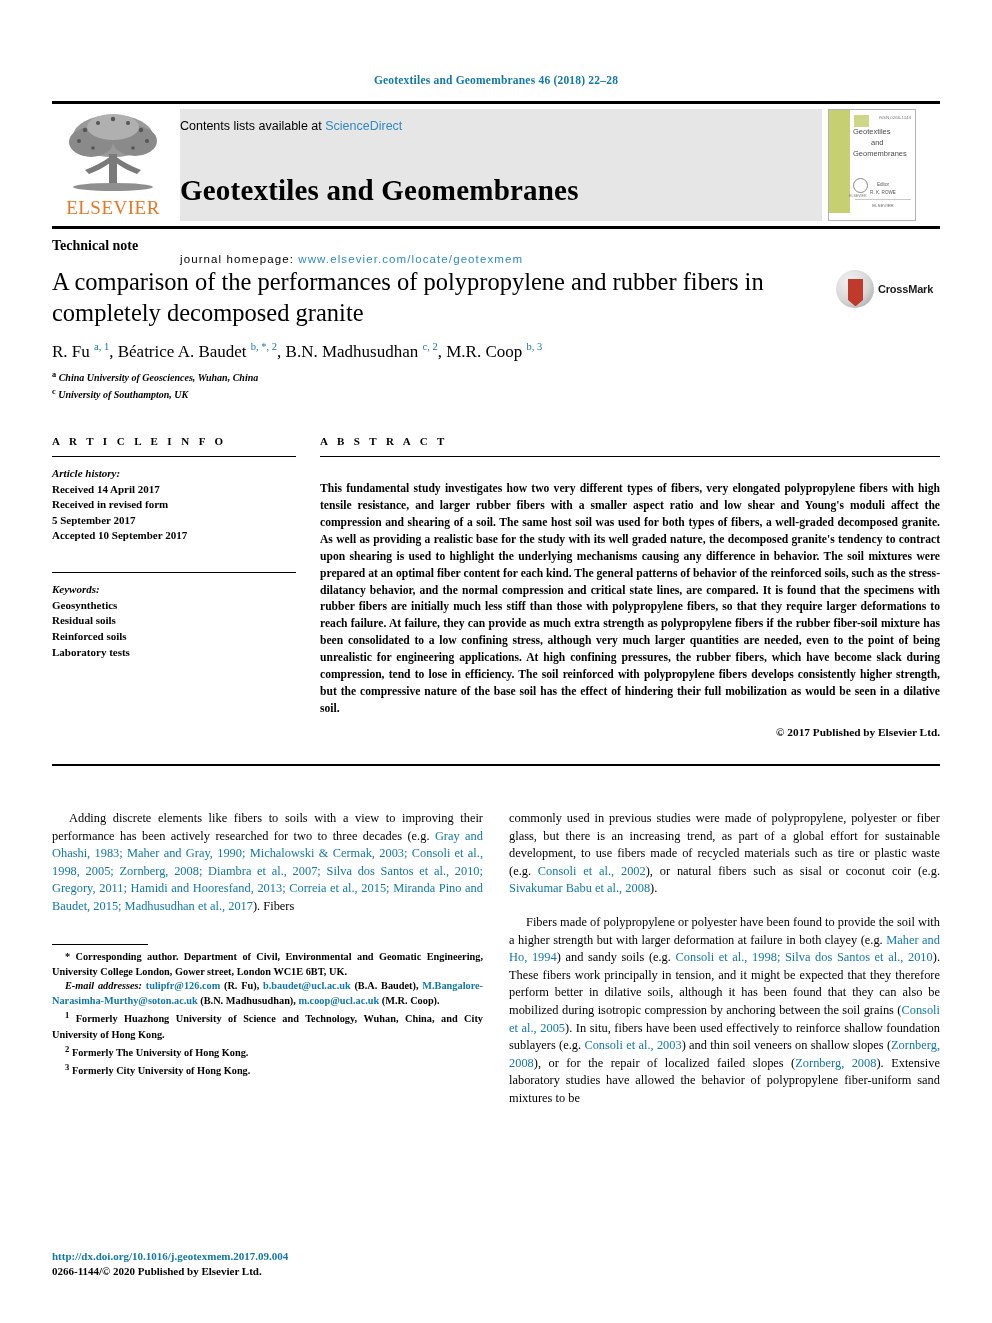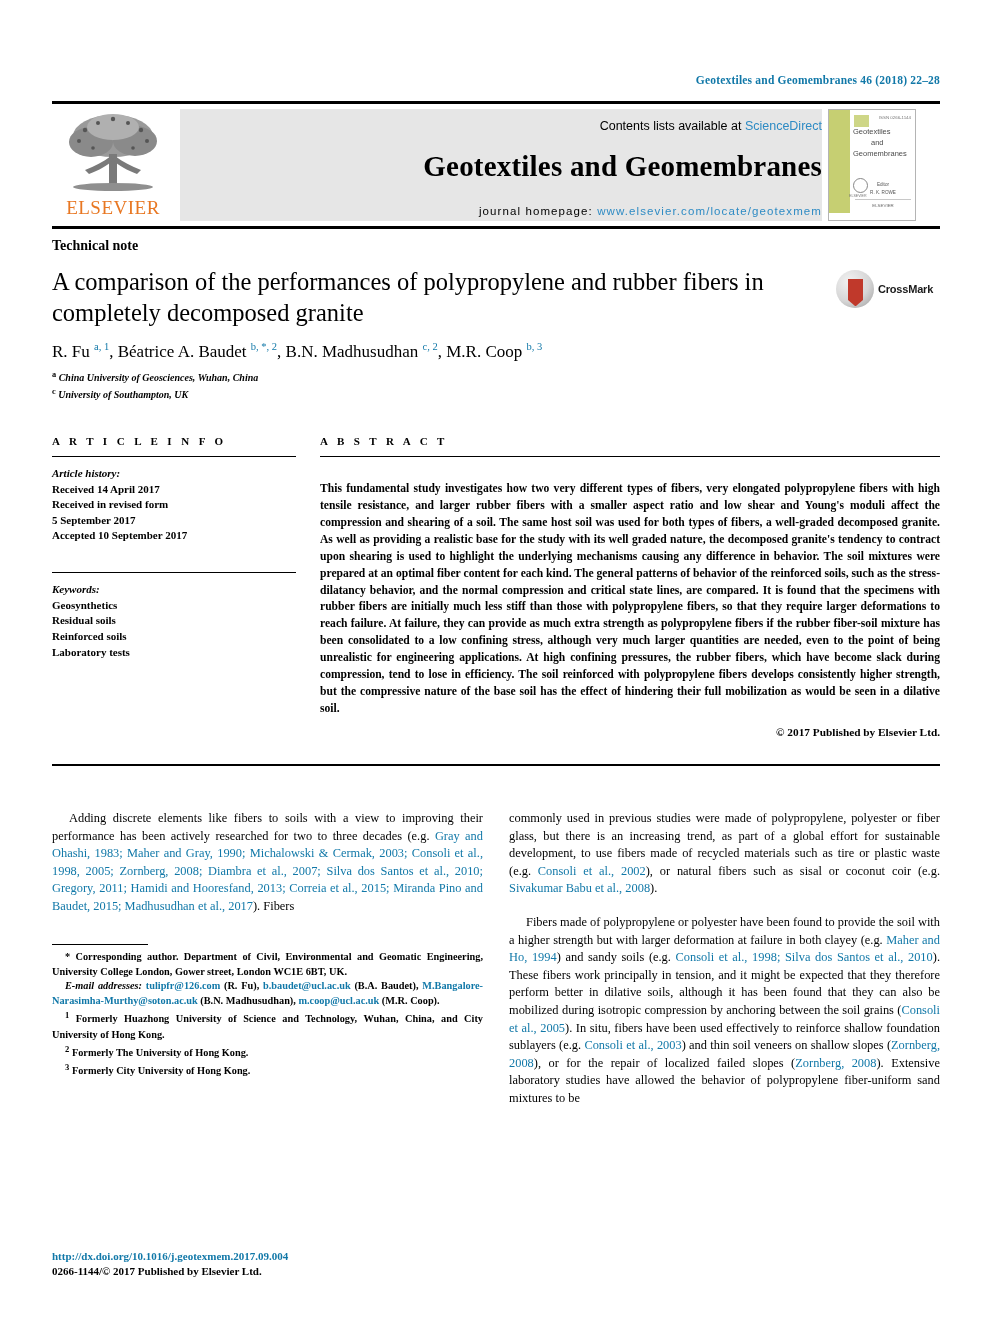--- a/index.html
+++ b/index.html
@@ -18,21 +18,21 @@
   .page {
     position: relative;
     width: 992px;
     height: 1323px;
     box-sizing: border-box;
     padding: 0 52px;
   }
 
   
   .running-head {
-    text-align: right;
+    text-align: center;
     color: #1178a8;
     font-size: 11.5px;
     font-weight: bold;
     letter-spacing: .2px;
     padding-top: 74px;
     height: 18px;
   }
 
   
   .masthead {
@@ -59,24 +59,25 @@
     font-size: 19px;
     letter-spacing: .5px;
     margin-top: 1px;
   }
   .masthead-center {
     flex: 1 1 auto;
     background: #e6e6e6;
     position: relative;
     display: flex;
     flex-direction: column;
-    align-items: flex-end;
+    align-items: flex-start;
     justify-content: flex-start;
     padding: 10px 0 0 0;
     margin: 5px 6px 5px 6px;
+    gap: 24px;
   }
   .contents-line {
     font-family: "Liberation Sans", sans-serif;
     font-size: 12.5px;
     color: #000;
   }
   .contents-line a {
     color: #2e8bc4;
     text-decoration: none;
   }
@@ -491,16 +492,16 @@
     </div>
 
     <div class="col">
       <p class="para noindent">commonly used in previous studies were made of polypropylene, polyester or fiber glass, but there is an increasing trend, as part of a global effort for sustainable development, to use fibers made of recycled materials such as tire or plastic waste (e.g. <span class="ref">Consoli et al., 2002</span>), or natural fibers such as sisal or coconut coir (e.g. <span class="ref">Sivakumar Babu et al., 2008</span>).</p>
       <p class="para">Fibers made of polypropylene or polyester have been found to provide the soil with a higher strength but with larger deformation at failure in both clayey (e.g. <span class="ref">Maher and Ho, 1994</span>) and sandy soils (e.g. <span class="ref">Consoli et al., 1998; Silva dos Santos et al., 2010</span>). These fibers work principally in tension, and it might be expected that they therefore perform better in dilative soils, although it has been found that they can also be mobilized during isotropic compression by anchoring between the soil grains (<span class="ref">Consoli et al., 2005</span>). In situ, fibers have been used effectively to reinforce shallow foundation sublayers (e.g. <span class="ref">Consoli et al., 2003</span>) and thin soil veneers on shallow slopes (<span class="ref">Zornberg, 2008</span>), or for the repair of localized failed slopes (<span class="ref">Zornberg, 2008</span>). Extensive laboratory studies have allowed the behavior of polypropylene fiber-uniform sand mixtures to be</p>
     </div>
   </div>
 
   <div class="footer-block">
     <div class="footer-doi">http://dx.doi.org/10.1016/j.geotexmem.2017.09.004</div>
-    <div>0266-1144/© 2017 Published by Elsevier Ltd.</div>
+    <div>0266-1144/© 2020 Published by Elsevier Ltd.</div>
   </div>
 
 </div>
 
 </body></html>

